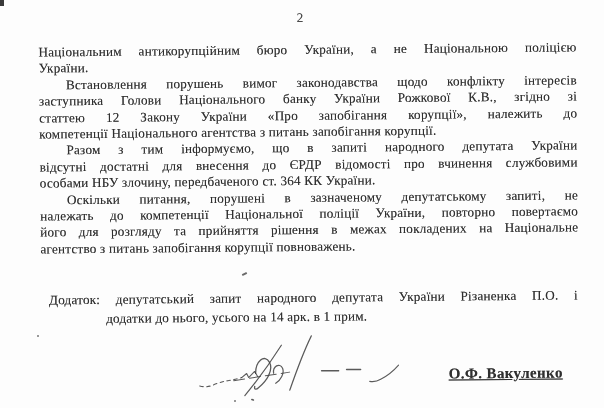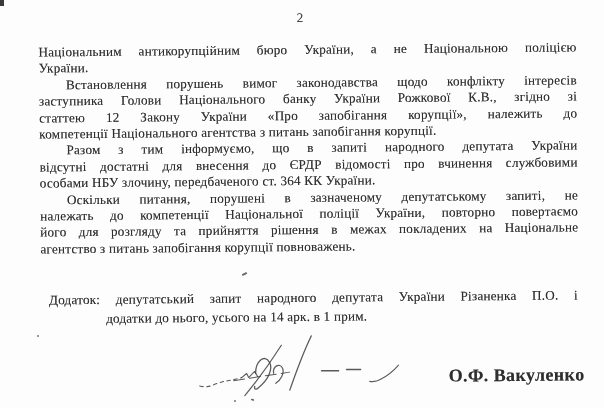--- a/index.html
+++ b/index.html
@@ -63,23 +63,24 @@
   .sig-title {
     position: absolute;
     left: 50px; top: 377px;
     font-size: 13.5px;
     font-weight: bold;
     letter-spacing: 0.4px;
   }
   .sig-name {
     position: absolute;
     left: 447px; top: 367px;
-    font-size: 18px;
+    font-size: 15px;
     font-weight: bold;
     letter-spacing: 0.4px;
+    text-decoration: underline;
   }
   .sig-scribble {
     position: absolute;
     left: 192px; top: 328px;
     width: 215px; height: 78px;
   }
   .sig-scribble path {
     fill: none;
     stroke: #3d3d3d;
     stroke-linecap: round;

